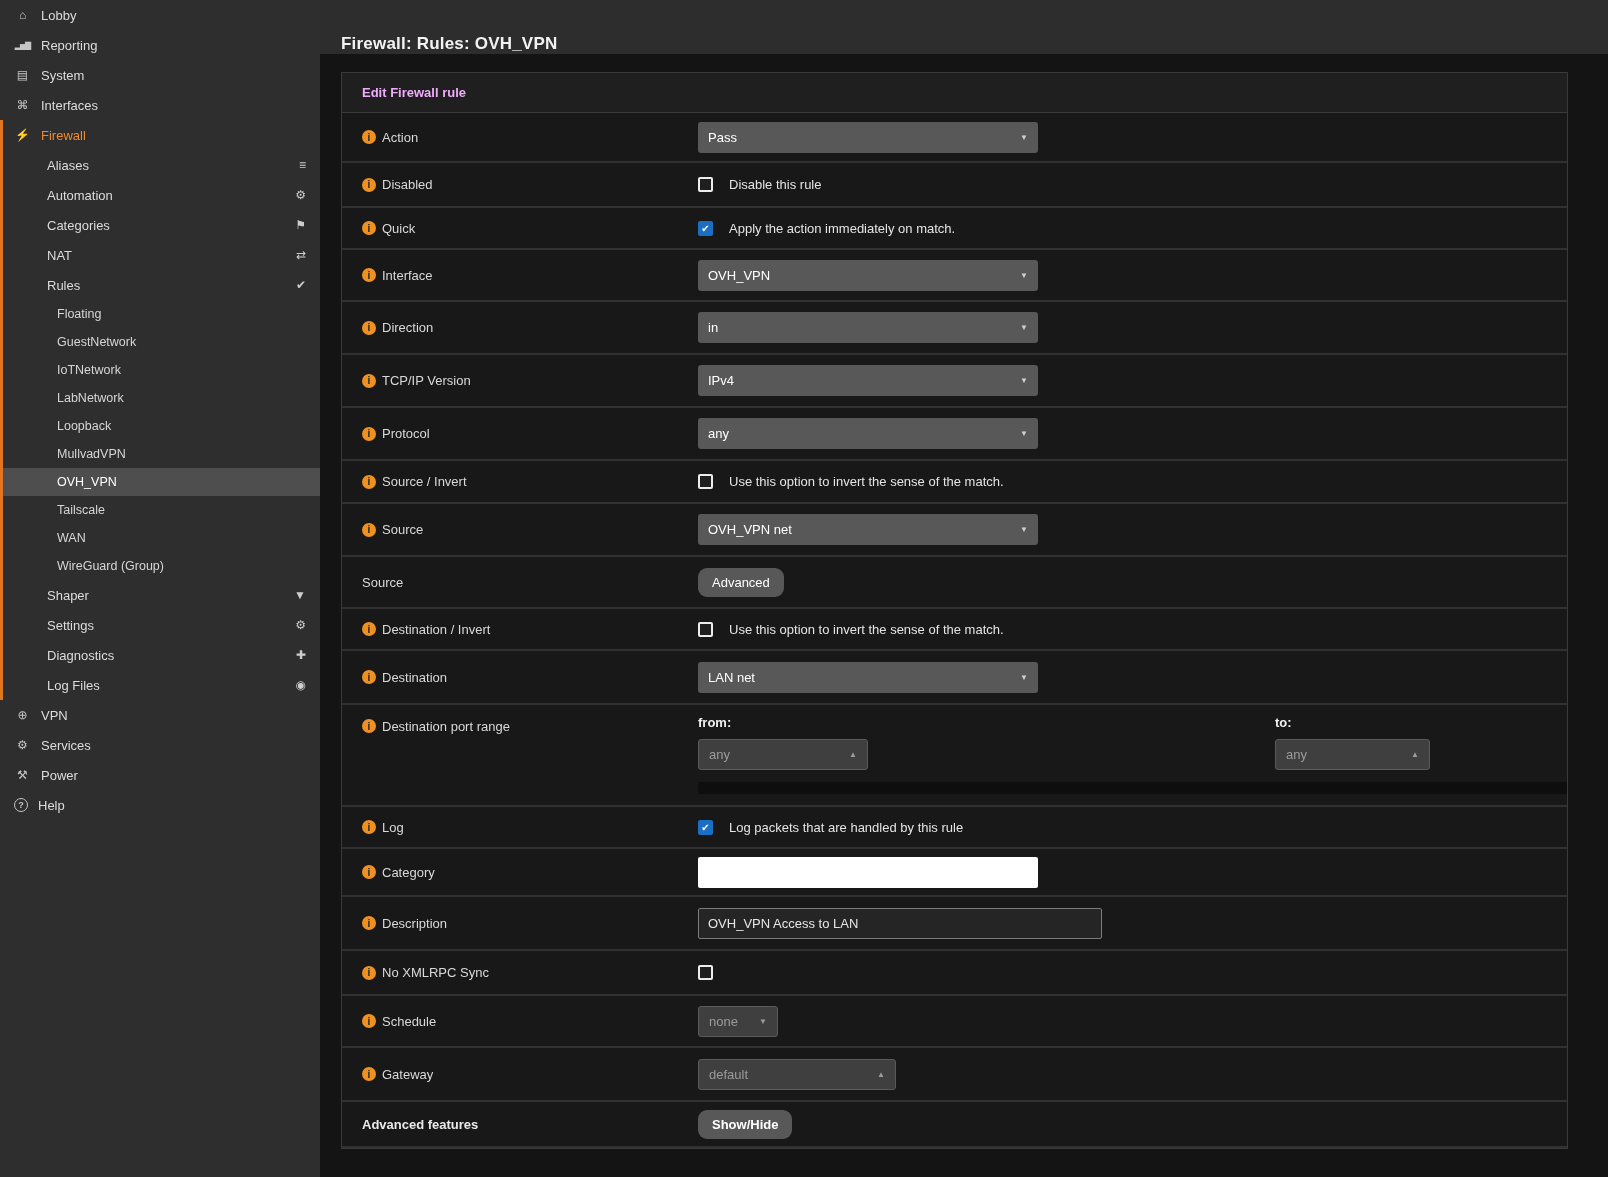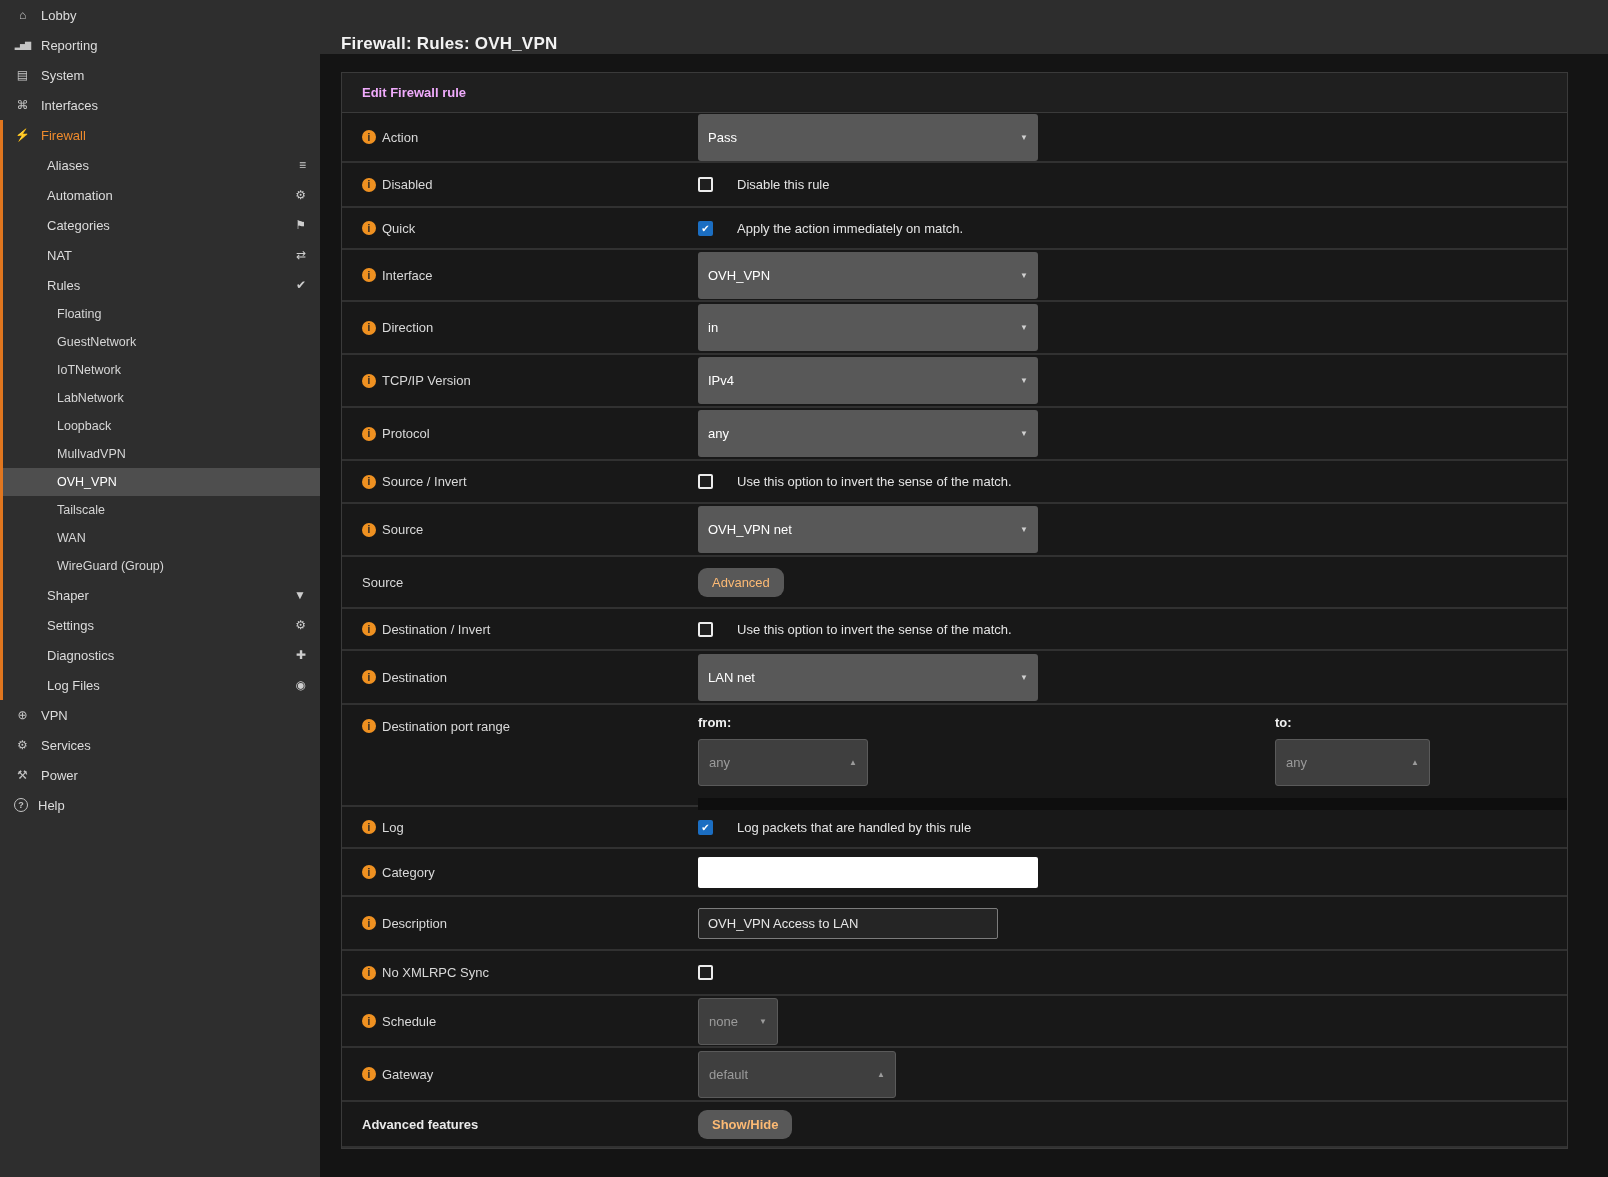--- a/index.html
+++ b/index.html
@@ -41,41 +41,41 @@
   .flabel.bold { font-weight:bold; color:#eaeaea; }
   .fctrl { flex:1; display:flex; align-items:center; }
   .info { width:14px; height:14px; min-width:14px; border-radius:50%; background:#ef9121;
           color:#242424; font-size:10px; font-weight:bold; display:inline-flex;
           align-items:center; justify-content:center; }
 
   .rh50{height:50px} .rh45{height:45px} .rh42{height:42px} .rh43{height:43px}
   .rh48{height:48px} .rh52{height:52px} .rh53{height:53px} .rh54{height:54px}
   .rh102{height:102px} .rh46{height:46px}
 
-  .sel { display:flex; align-items:center; background:#585858; border-radius:3px; height:47px;
+  .sel { display:flex; align-items:center; background:#585858; border-radius:3px; height:31px;
          padding:0 10px; color:#fff; font-size:13px; cursor:pointer; }
   .sel-txt { flex:1; white-space:nowrap; overflow:hidden; }
   .caret { font-size:8px; color:#d0d0d0; margin-left:8px; flex:none; }
   .sel.muted { background:#3f3f3f; border:1px solid #5a5a5a; color:#9b9b9b; }
   .sel.muted .caret { color:#9b9b9b; }
   .w340{width:340px} .w170{width:170px} .w155{width:155px} .w80{width:80px} .w198{width:198px}
 
   .cb { width:15px; height:15px; min-width:15px; border:2px solid #ececec; background:#1f1f1f;
         border-radius:2px; cursor:pointer; display:inline-flex; align-items:center;
         justify-content:center; font-size:10px; color:#fff; }
   .cb.checked { background:#1b6ec2; border-color:#1b6ec2; }
-  .cb-label { margin-left:24px; font-size:13px; color:#e4e4e4; }
-
-  .btn { background:#585858; color:#fdba74; border:none; border-radius:9px; padding:7px 14px;
+  .cb-label { margin-left:16px; font-size:13px; color:#e4e4e4; }
+
+  .btn { background:#585858; color:#ffffff; border:none; border-radius:9px; padding:7px 14px;
          font-size:13px; font-family:inherit; cursor:pointer; }
   .btn.bold { font-weight:bold; }
 
   .inp-white { width:340px; height:31px; background:#ffffff; border:none; border-radius:2px;
                padding:0 8px; font-size:13px; font-family:inherit; }
-  .inp-dark { width:300px; height:31px; background:#252525; border:1px solid #7c7c7c;
+  .inp-dark { width:404px; height:31px; background:#252525; border:1px solid #7c7c7c;
               border-radius:2px; color:#e6e6e6; padding:0 9px; font-size:13px; font-family:inherit; }
 
   
   .fctrl.pr { display:block; padding-top:10px; }
   .pr-grid { display:flex; }
   .pr-col.from { width:577px; }
   .pr-label { font-weight:bold; color:#f0f0f0; font-size:13px; margin-bottom:9px; }
   .pr-strip { height:12px; background:#0e0e0e; margin-top:12px; }
 </style>
 </head>

